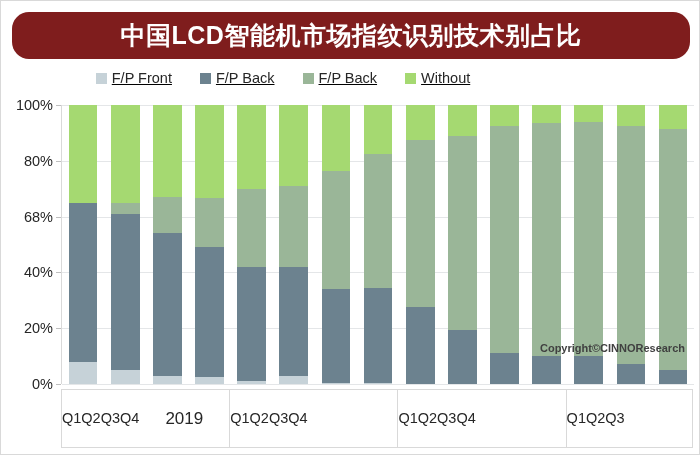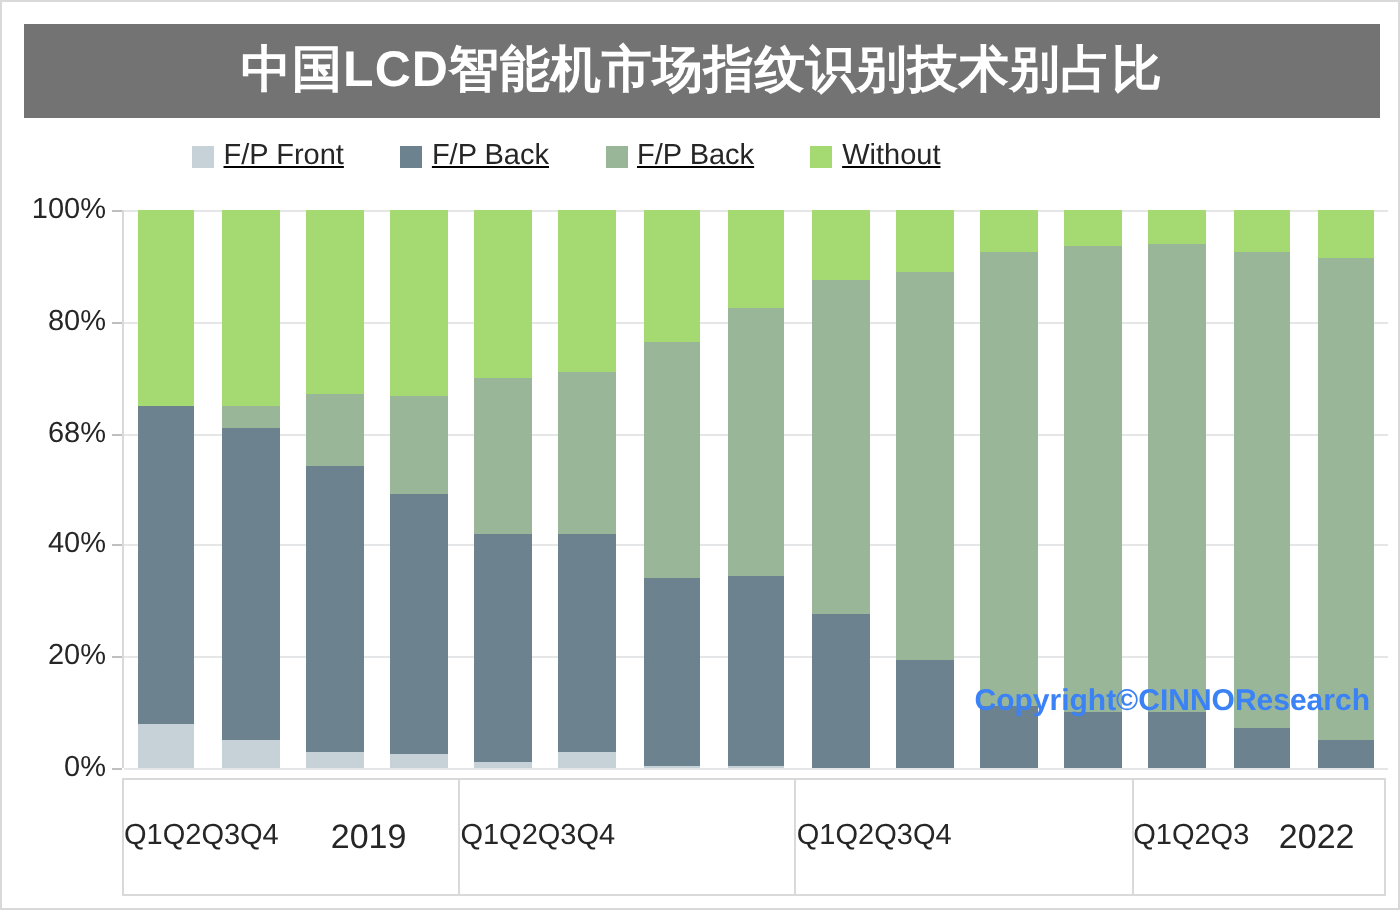--- a/index.html
+++ b/index.html
@@ -26,24 +26,25 @@
     background: #ffffff;
   }
 
   
   #title-banner {
     position: absolute;
     left: 11px;
     top: 11px;
     width: 678px;
     height: 47px;
-    background: #737373;
+    background: #7f1d1d;
     display: flex;
     align-items: center;
     justify-content: center;
+    border-radius: 17px;
   }
   #title-text {
     color: #ffffff;
     font-size: 25px;
     font-weight: bold;
     letter-spacing: 0.5px;
     line-height: 1;
     white-space: nowrap;
   }
 
@@ -188,23 +189,23 @@
     font-size: 17px;
     color: #262626;
     line-height: 1;
   }
 
   
   #watermark {
     position: absolute;
     right: 14px;
     top: 342px;
-    font-size: 15px;
+    font-size: 11px;
     font-weight: bold;
-    color: #3b82f6;
+    color: #404040;
     white-space: nowrap;
     pointer-events: none;
     line-height: 1;
   }
 </style>
 </head>
 <body>
 
 <div id="figure">
 
@@ -397,19 +398,18 @@
           <div class="quarter-cell">Q3</div>
           <div class="quarter-cell">Q4</div>
         </div>
       </div>
       <div class="year-group" style="flex: 3 1 0px;">
         <div class="quarters-row">
           <div class="quarter-cell">Q1</div>
           <div class="quarter-cell">Q2</div>
           <div class="quarter-cell">Q3</div>
         </div>
-        <div class="year-row">2022</div>
       </div>
     </div>
 
   <div id="watermark">Copyright©CINNOResearch</div>
 
 </div>
 
 </body></html>

